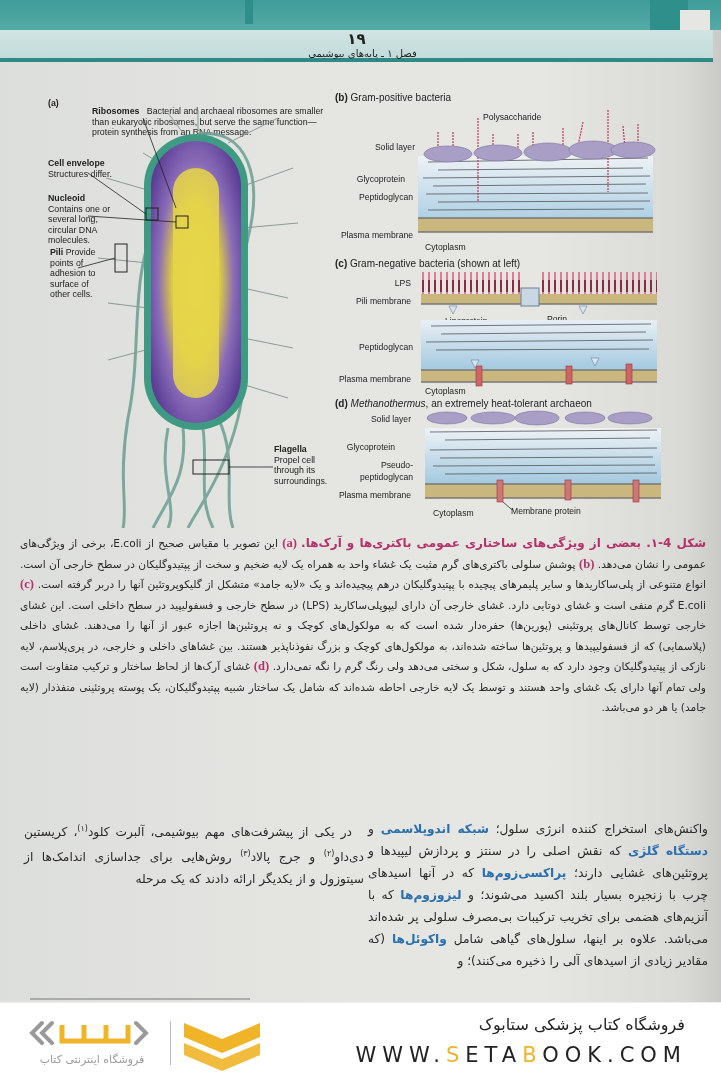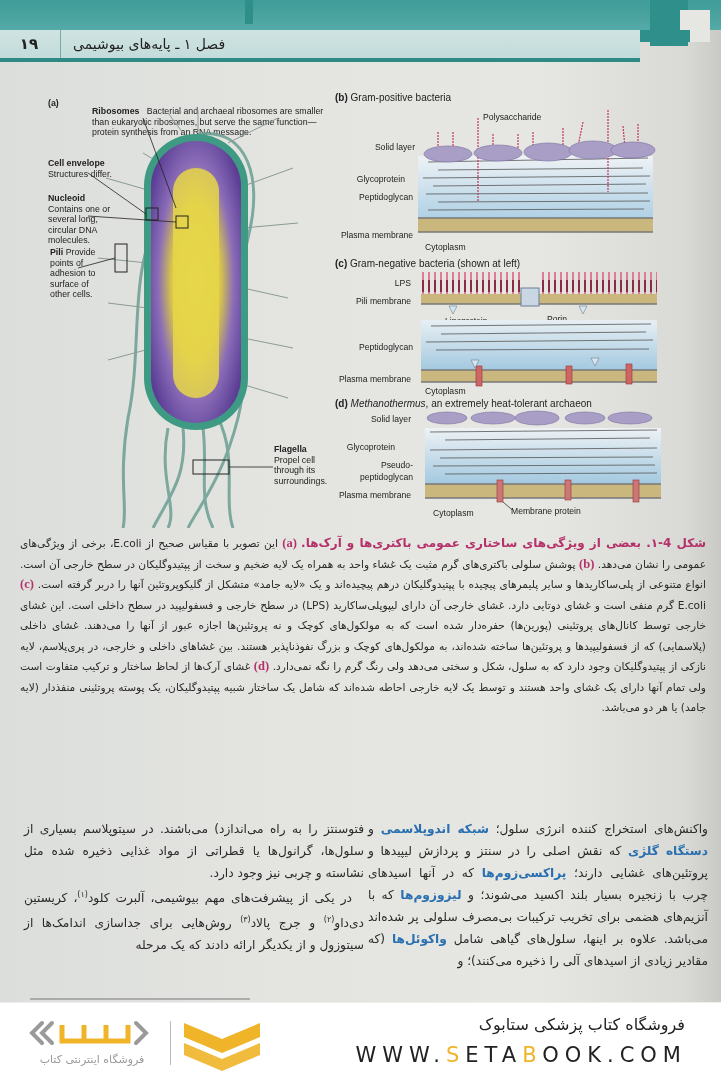--- a/index.html
+++ b/index.html
@@ -14,29 +14,29 @@
 
   
   .top-band {
     position: absolute; left: 0; top: 0; width: 721px; height: 30px;
     background: linear-gradient(180deg, #3f9c98 0%, #54aaa6 100%);
   }
   .top-band .notch { position: absolute; left: 245px; top: 0; width: 8px; height: 24px; background: #2f8e89; }
   .top-band .right-tab { position: absolute; left: 650px; top: 0; width: 38px; height: 46px; background: #2f8f8a; }
   .top-band .right-white { position: absolute; left: 680px; top: 10px; width: 30px; height: 32px; background: #e6e6e2; }
   .header-bar {
-    position: absolute; left: 0; top: 30px; width: 640px; height: 32px;
+    position: absolute; left: 0; top: 30px; width: 713px; height: 32px;
     background: linear-gradient(180deg, #cfe3e2 0%, #c3dcdb 100%);
     border-bottom: 4px solid #2f8a86;
-    display: flex; align-items: center;
+    display: flex; align-items: center; flex-direction: column;
   }
   .header-right-strip { position: absolute; left: 640px; top: 30px; width: 50px; height: 12px; background: #2f8f8a; }
   .page-number { width: 58px; text-align: center; font-size: 15px; color: #222; font-weight: bold; }
   .header-divider { width: 1px; height: 28px; background: #7aa; margin-left: 2px; }
-  .chapter-title { margin-left: 12px; font-size: 14px; color: #222; direction: rtl; }
+  .chapter-title { margin-left: 12px; font-size: 10px; color: #222; direction: rtl; }
 
   
   .fig-a { position: absolute; left: 48px; top: 98px; width: 280px; height: 430px; font-family: "Liberation Sans", sans-serif; color: #222; }
   .panel-label { font-weight: bold; font-size: 9.5px; }
   .fig-a .lbl { position: absolute; font-size: 8.8px; line-height: 10.5px; }
   .fig-a .lbl b { font-weight: bold; }
 
   
   .fig-right { position: absolute; left: 333px; top: 92px; width: 330px; font-family: "Liberation Sans", sans-serif; color: #222; }
   .subfig { position: absolute; left: 0; width: 330px; }
@@ -338,21 +338,20 @@
     <span>E.coli گرم منفی است و غشای دوتایی دارد. غشای خارجی آن دارای لیپوپلی‌ساکارید (LPS) در سطح خارجی و فسفولیپید در سطح داخلی است. این غشای خارجی توسط کانال‌های پروتئینی (پورین‌ها) حفره‌دار شده است که به مولکول‌های کوچک و نه پروتئین‌ها اجازه عبور از آنها را می‌دهند. غشای داخلی (پلاسمایی) که از فسفولیپیدها و پروتئین‌ها ساخته شده‌اند، به مولکول‌های کوچک و بزرگ نفوذناپذیر هستند. بین غشاهای داخلی و خارجی، در پری‌پلاسم، لایه نازکی از پپتیدوگلیکان وجود دارد که به سلول، شکل و سختی می‌دهد ولی رنگ گرم را نگه نمی‌دارد.</span>
     <span class="mark">(d)</span>
     <span>غشای آرک‌ها از لحاظ ساختار و ترکیب متفاوت است ولی تمام آنها دارای یک غشای واحد هستند و توسط یک لایه خارجی احاطه شده‌اند که شامل یک ساختار شبیه پپتیدوگلیکان، یک پوسته پروتئینی منفذدار (لایه جامد) یا هر دو می‌باشد.</span>
   </div>
 
   <div class="col right">
     <span>واکنش‌های استخراج کننده انرژی سلول؛ </span><span class="term">شبکه اندوپلاسمی</span><span> و </span><span class="term">دستگاه گلژی</span><span> که نقش اصلی را در سنتز و پردازش لیپیدها و پروتئین‌های غشایی دارند؛ </span><span class="term">پراکسی‌زوم‌ها</span><span> که در آنها اسیدهای چرب با زنجیره بسیار بلند اکسید می‌شوند؛ و </span><span class="term">لیزوزوم‌ها</span><span> که با آنزیم‌های هضمی برای تخریب ترکیبات بی‌مصرف سلولی پر شده‌اند می‌باشد. علاوه بر اینها، سلول‌های گیاهی شامل </span><span class="term">واکوئل‌ها</span><span> (که مقادیر زیادی از اسیدهای آلی را ذخیره می‌کنند)؛ و</span>
   </div>
 
   <div class="col left">
-    <p>فتوسنتز را به راه می‌اندازد) می‌باشند. در سیتوپلاسم بسیاری از سلول‌ها، گرانول‌ها یا قطراتی از مواد غذایی ذخیره شده مثل نشاسته و چربی نیز وجود دارد.</p>
     <p><span class="indent"></span><span>در یکی از پیشرفت‌های مهم بیوشیمی، آلبرت کلود</span><sup>(۱)</sup><span>، کریستین دی‌داو</span><sup>(۲)</sup><span> و جرج پالاد</span><sup>(۳)</sup><span> روش‌هایی برای جداسازی اندامک‌ها از سیتوزول و از یکدیگر ارائه دادند که یک مرحله</span></p>
   </div>
   <div class="bottom-rule"></div>
 </div>
 
 <div class="footer">
   <svg class="logo-wordmark" viewBox="0 0 130 54">
     <g fill="none" stroke="#9a9a9a" stroke-width="4" stroke-linecap="round">
       <path d="M14,8 L4,18 L14,28"></path>
         <path d="M24,8 L14,18 L24,28"></path>

